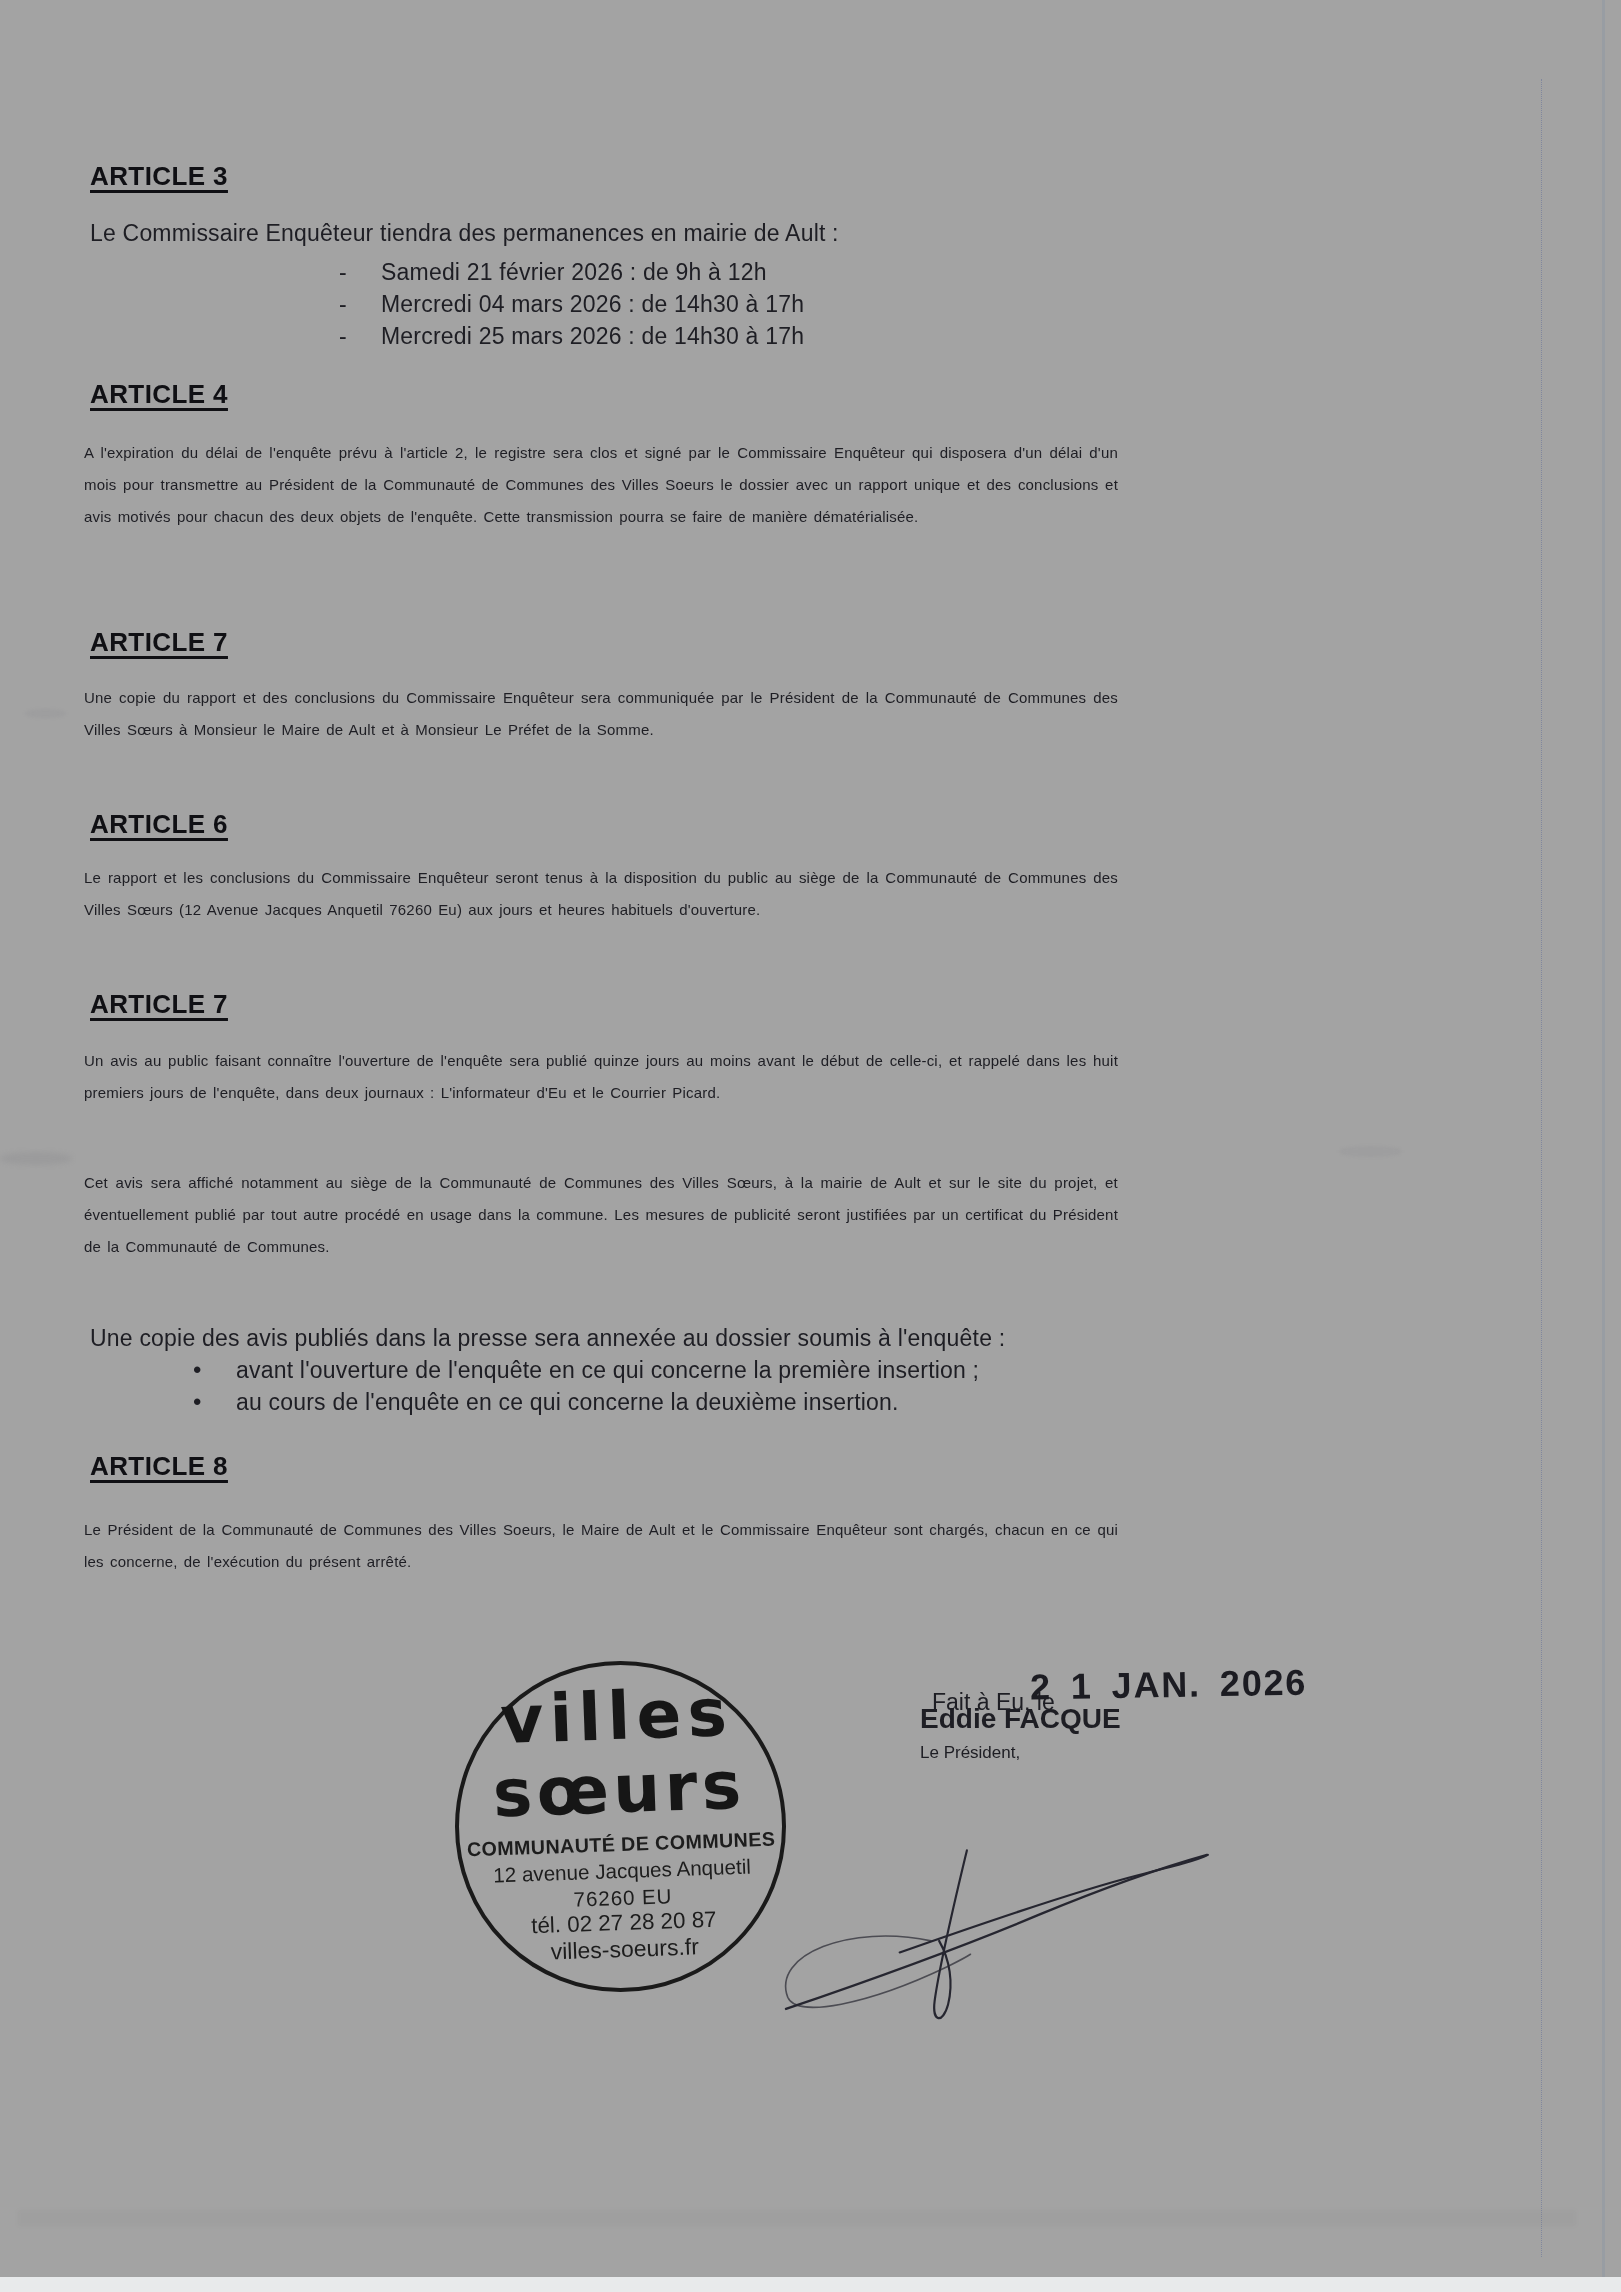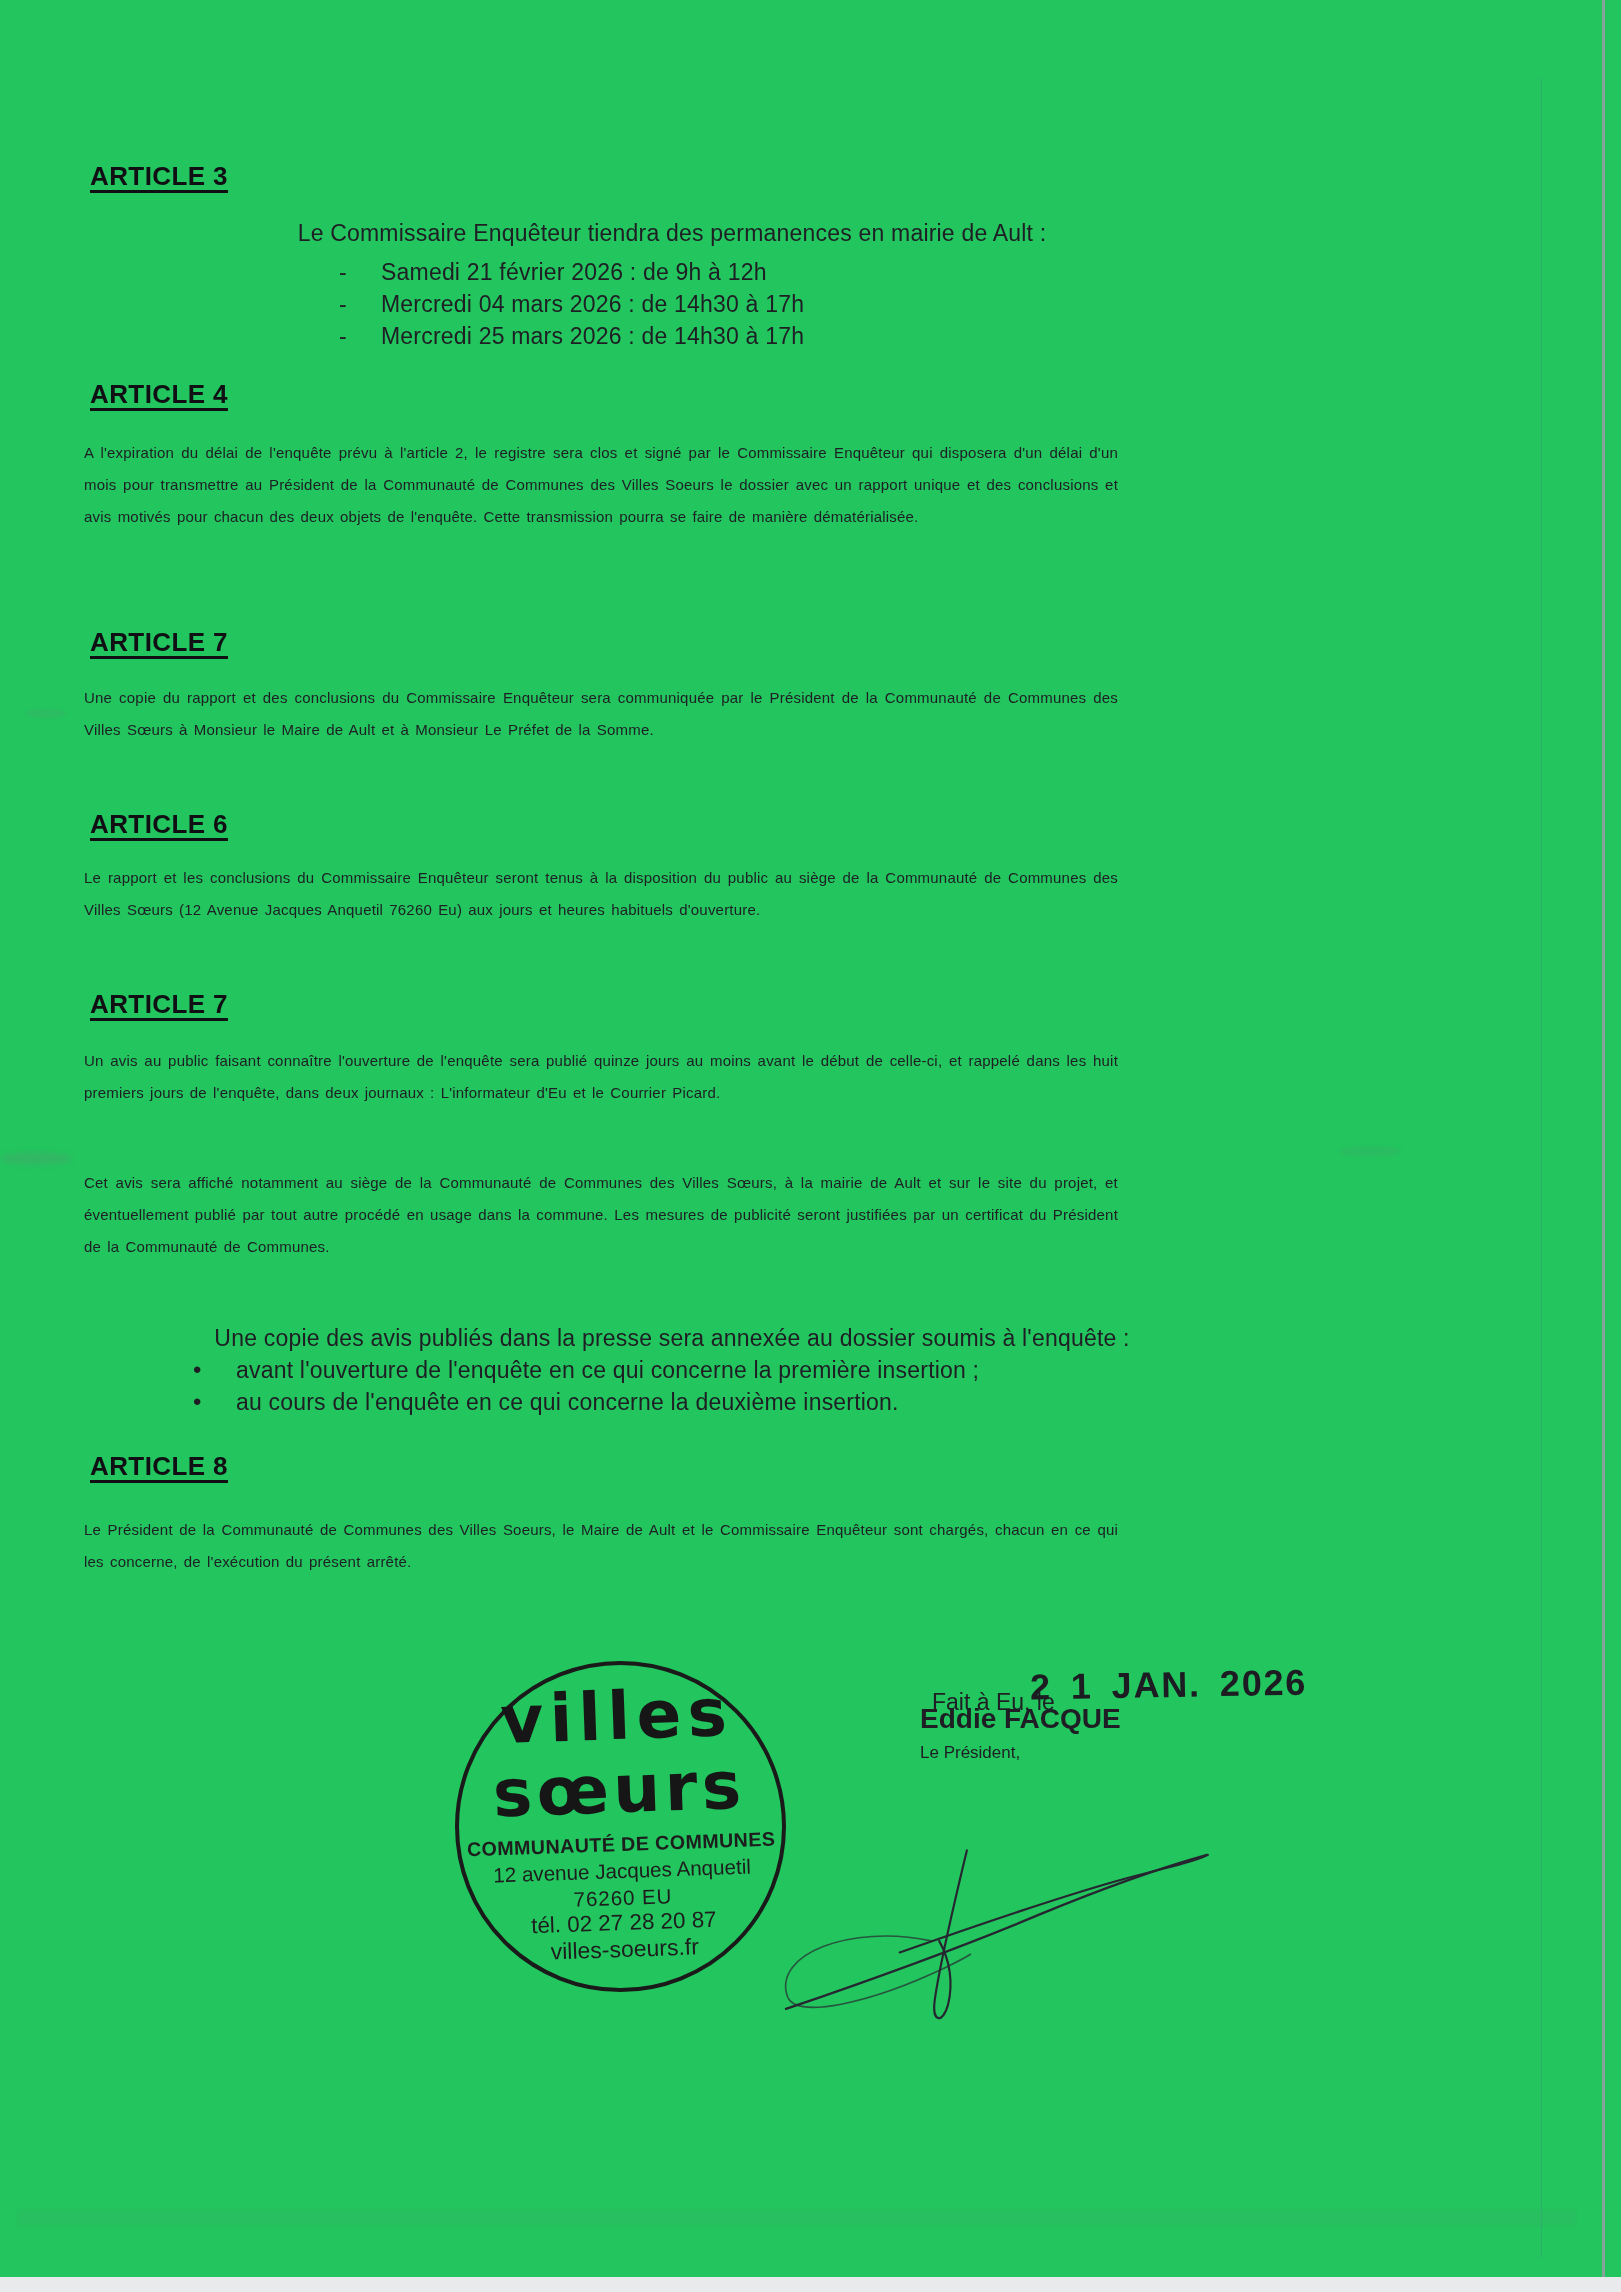--- a/index.html
+++ b/index.html
@@ -1,34 +1,34 @@
 <!DOCTYPE html>
 <html lang="fr" style="font-size:14.3px"><head>
 <meta charset="utf-8">
 <style>
   html,body{margin:0;padding:0;background:#ffffff;}
   .page{
     position:relative;width:1621px;height:2293px;overflow:hidden;
-    background:#22c55e;
+    background:#a3a3a3;
     font-family:"Liberation Sans","DejaVu Sans",sans-serif;
     color:#1e1e24;
   }
   .art-heading{
     position:absolute;left:90px;margin:0;
     font-size:26px;font-weight:bold;letter-spacing:0.4px;color:#101014;
     text-decoration:underline;text-decoration-thickness:2.7px;text-underline-offset:5.4px;
   }
   .para{
     position:absolute;left:84px;width:1034px;margin:0;
     font-size:15px;line-height:32px;text-align:justify;
     letter-spacing:0.2px;word-spacing:1.8px;
   }
   .line{
     position:absolute;left:90px;width:1164px;margin:0;
-    font-size:23px;line-height:32px;text-align:center;letter-spacing:0.2px;
+    font-size:23px;line-height:32px;text-align:left;letter-spacing:0.2px;
   }
   .dash-item{
     position:absolute;left:334px;margin:5px;
     font-size:23px;line-height:32px;letter-spacing:0.2px;
   }
   .dash-item::before{content:"-";display:inline-block;width:42px;}
   .bullet-item{
     position:absolute;left:193px;margin:0;
     font-size:23px;line-height:32px;letter-spacing:0.2px;
   }

